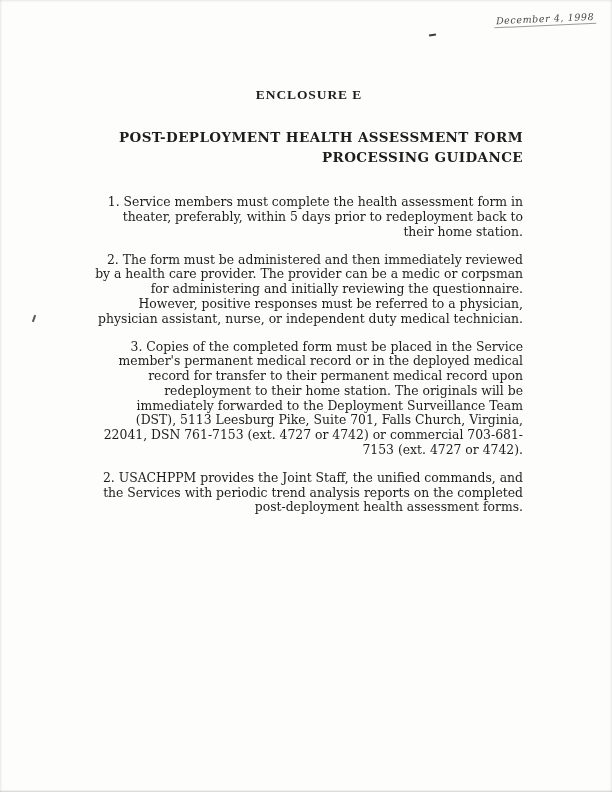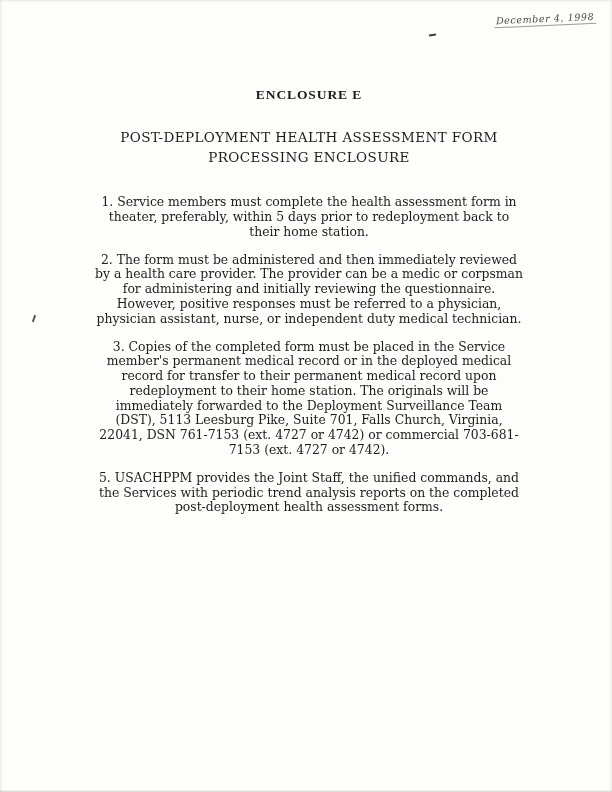--- a/index.html
+++ b/index.html
@@ -66,55 +66,55 @@
   .enclosure {
     margin: 0 0 25px 0;
     text-align: center;
     font-weight: bold;
     font-size: 13.5px;
     letter-spacing: 0.9px;
     font-family: Liberation Serif, serif;
   }
   .title {
     margin: 0 0 28px 0;
-    text-align: center;
-    font-weight: normal;
+    text-align: right;
+    font-weight: bold;
     font-size: 13.5px;
     letter-spacing: 0.4px;
     line-height: 1.45;
   }
   .para {
     margin: 0 0 13px 0;
     font-size: 12.4px;
     line-height: 14.8px;
-    text-align: center;
+    text-align: right;
   }
 </style>
 </head>
 <body>
 
 <div class="page">
 
   <div class="handwritten">December 4, 1998</div>
 
   <div class="pen-dash"></div>
   <div class="margin-tick"></div>
 
   <div class="content">
 
     <div class="enclosure">ENCLOSURE E</div>
 
     <div class="title">
       <span>POST-DEPLOYMENT HEALTH ASSESSMENT FORM</span><br>
-      <span>PROCESSING ENCLOSURE</span>
+      <span>PROCESSING GUIDANCE</span>
     </div>
 
     <p class="para">1.  Service members must complete the health assessment form in theater, preferably, within 5 days prior to redeployment back to their home station.</p>
 
     <p class="para">2.  The form must be administered and then immediately reviewed by a health care provider.  The provider can be a medic or corpsman for administering and initially reviewing the questionnaire.  However, positive responses must be referred to a physician, physician assistant, nurse, or independent duty medical technician.</p>
 
     <p class="para">3.  Copies of the completed form must be placed in the Service member's permanent medical record or in the deployed medical record for transfer to their permanent medical record upon redeployment to their home station.  The originals will be immediately forwarded to the Deployment Surveillance Team (DST), 5113 Leesburg Pike, Suite 701, Falls Church, Virginia, 22041, DSN 761-7153 (ext. 4727 or 4742) or commercial 703-681-7153 (ext. 4727 or 4742).</p>
 
 
-    <p class="para">5.  USACHPPM provides the Joint Staff, the unified commands, and the Services with periodic trend analysis reports on the completed post-deployment health assessment forms.</p>
+    <p class="para">2.  USACHPPM provides the Joint Staff, the unified commands, and the Services with periodic trend analysis reports on the completed post-deployment health assessment forms.</p>
 
   </div>
 </div>
 
 </body></html>

